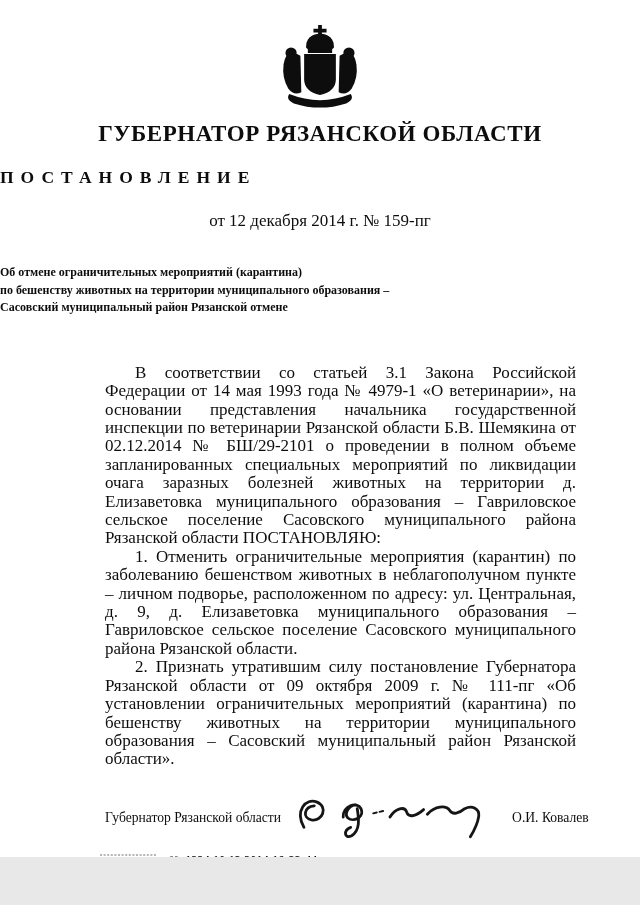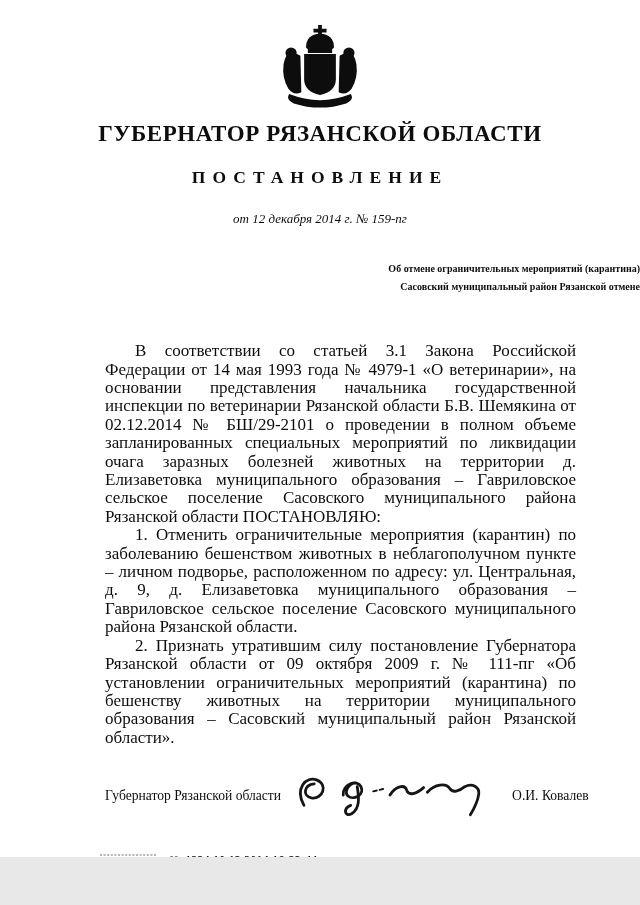--- a/index.html
+++ b/index.html
@@ -20,36 +20,35 @@
   .org-title{
     margin-top:12px;
     text-align:center;
     font-size:23px;
     font-weight:bold;
     letter-spacing:0.6px;
     white-space:nowrap;
   }
   .doc-type{
     margin-top:20px;
-    text-align:center;
+    text-align:left;
     font-size:17.5px;
     font-weight:bold;
     letter-spacing:7px;
   }
   .doc-meta{
     margin-top:23px;
     text-align:center;
-    font-size:13px;
-    font-style:italic;
+    font-size:17px;
   }
   .subject{
     margin-top:33px;
-    text-align:right;
+    text-align:left;
     font-weight:bold;
-    font-size:10px;
+    font-size:12px;
     line-height:17.6px;
   }
   .body-text{
     margin:47px 64px 0 105px;
     font-size:17px;
     line-height:18.4px;
     text-align:justify;
   }
   .body-text p{
     margin:0;
@@ -121,20 +120,21 @@
   </svg>
 
   <div class="org-title">ГУБЕРНАТОР РЯЗАНСКОЙ ОБЛАСТИ</div>
 
   <div class="doc-type">ПОСТАНОВЛЕНИЕ</div>
 
   <div class="doc-meta">от 12 декабря 2014 г. № 159-пг</div>
 
   <div class="subject">
     <div>Об отмене ограничительных мероприятий (карантина)</div>
+    <div>по  бешенству животных на территории муниципального образования –</div>
     <div>Сасовский муниципальный район Рязанской отмене</div>
   </div>
 
   <div class="body-text">
     <p>В соответствии со статьей 3.1 Закона Российской Федерации от 14 мая 1993 года  № 4979-1  «О ветеринарии», на основании представления начальника государственной инспекции по ветеринарии Рязанской области Б.В. Шемякина от 02.12.2014  № БШ/29-2101 о проведении в полном объеме запланированных специальных мероприятий по ликвидации очага заразных болезней животных на территории д. Елизаветовка муниципального образования – Гавриловское сельское поселение Сасовского муниципального района Рязанской области ПОСТАНОВЛЯЮ:</p>
     <p>1. Отменить ограничительные мероприятия (карантин) по заболеванию бешенством животных в неблагополучном пункте – личном подворье, расположенном по адресу: ул. Центральная, д. 9, д. Елизаветовка муниципального образования – Гавриловское сельское поселение Сасовского муниципального района Рязанской области.</p>
     <p>2. Признать утратившим силу постановление Губернатора Рязанской области от 09 октября 2009 г. № 111-пг «Об установлении ограничительных мероприятий (карантина) по бешенству животных на территории муниципального образования – Сасовский муниципальный район Рязанской области».</p>
   </div>
 
   <div class="signature-row">

